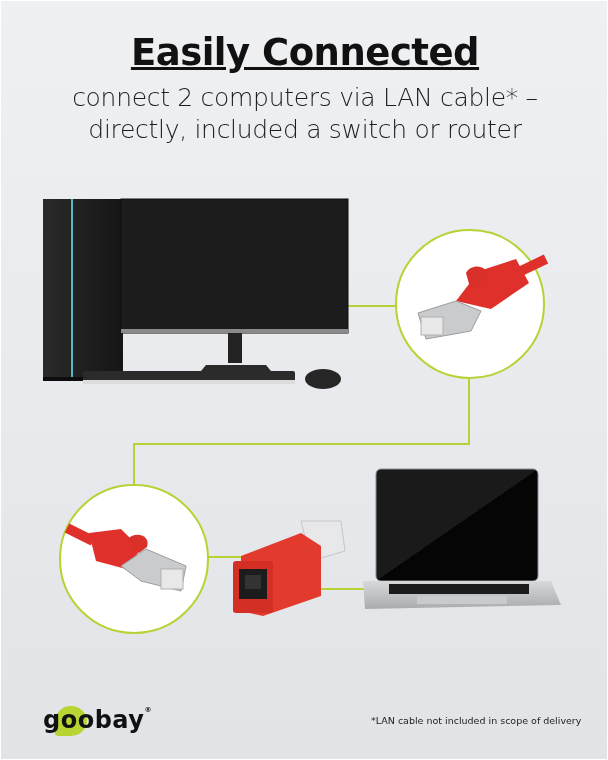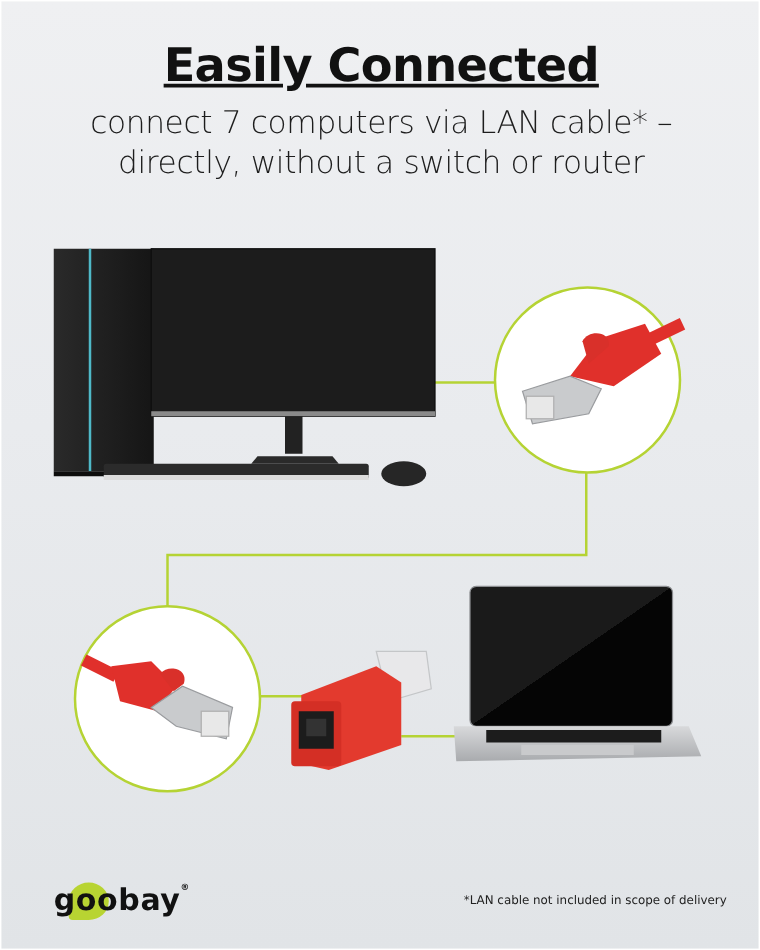--- a/index.html
+++ b/index.html
@@ -15,22 +15,22 @@
   .logo-text{position:absolute;left:0;top:0;font-size:24px;font-weight:bold;color:#111;letter-spacing:0.5px;}
   .logo-blob{position:absolute;left:12px;top:0;width:32px;height:30px;border-radius:50% 50% 50% 10%;background:#b8d432;}
   .logo-reg{font-size:7px;vertical-align:top;}
 </style>
 </head>
 <body>
 
 <div class="page">
 
   <div class="title">Easily Connected</div>
-  <div class="sub sub1">connect 7 computers via LAN cable* –</div>
-  <div class="sub sub2">directly, without a switch or router</div>
+  <div class="sub sub1">connect 2 computers via LAN cable* –</div>
+  <div class="sub sub2">directly, included a switch or router</div>
 
   <svg class="scene" width="608" height="760" viewBox="0 0 608 760">
     <defs>
       <linearGradient id="towerG" x1="0" x2="1">
           <stop offset="0" stop-color="#2a2a2a"></stop>
           <stop offset="1" stop-color="#151515"></stop>
         </linearGradient>
       <linearGradient id="lapG" x1="0" x2="1" y1="0" y2="1">
           <stop offset="0.5" stop-color="#1a1a1a"></stop>
           <stop offset="0.5" stop-color="#050505"></stop>

